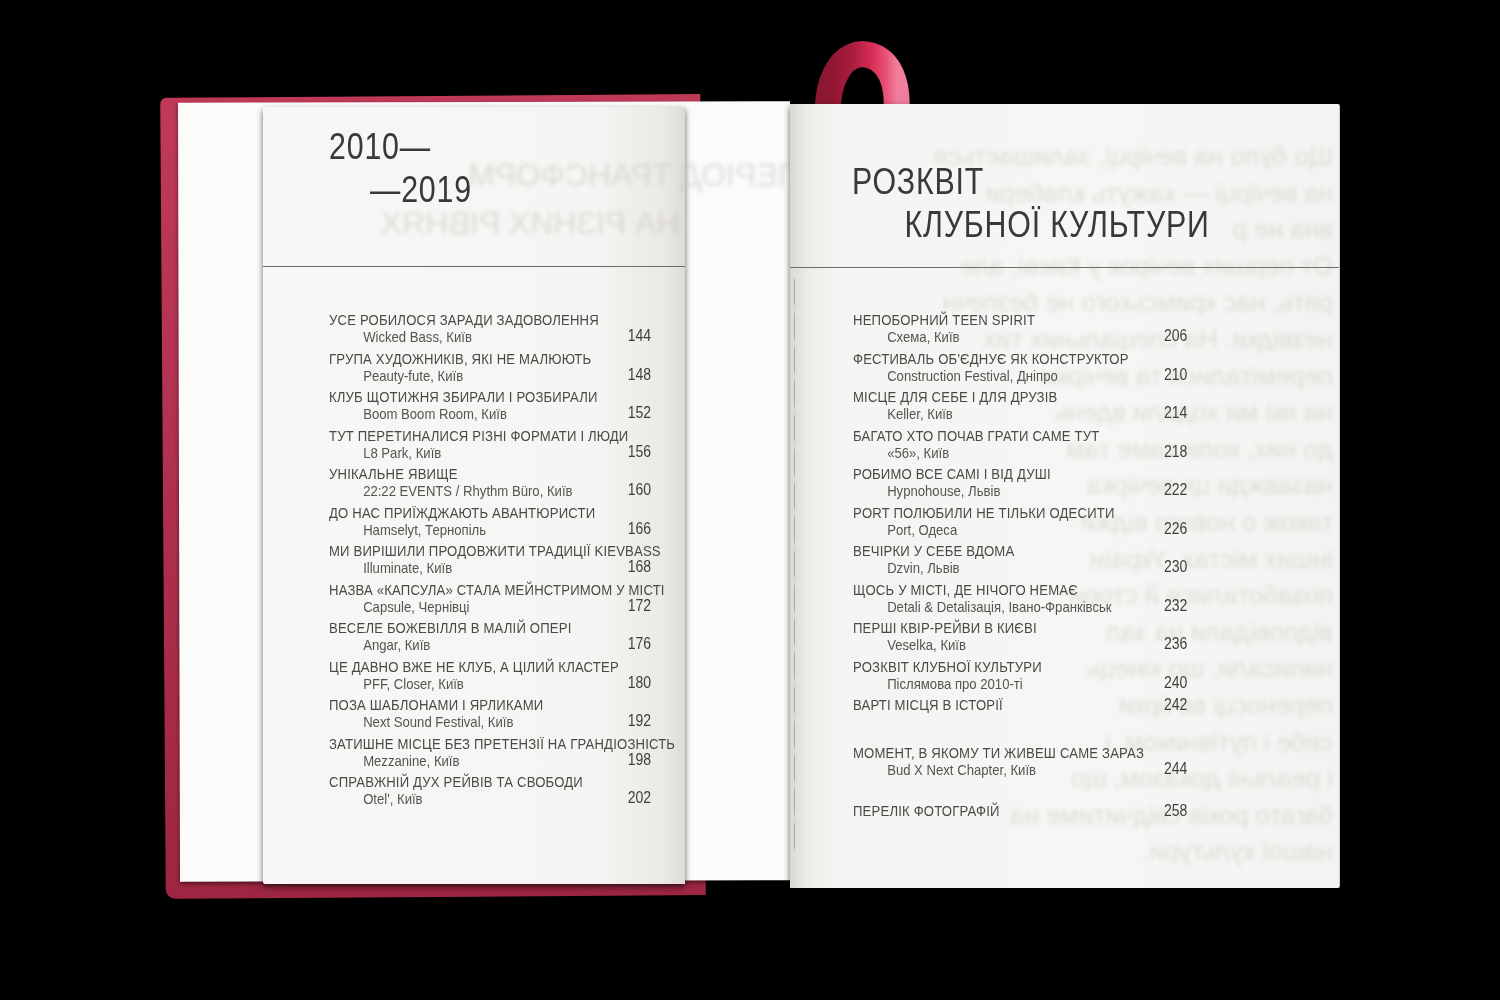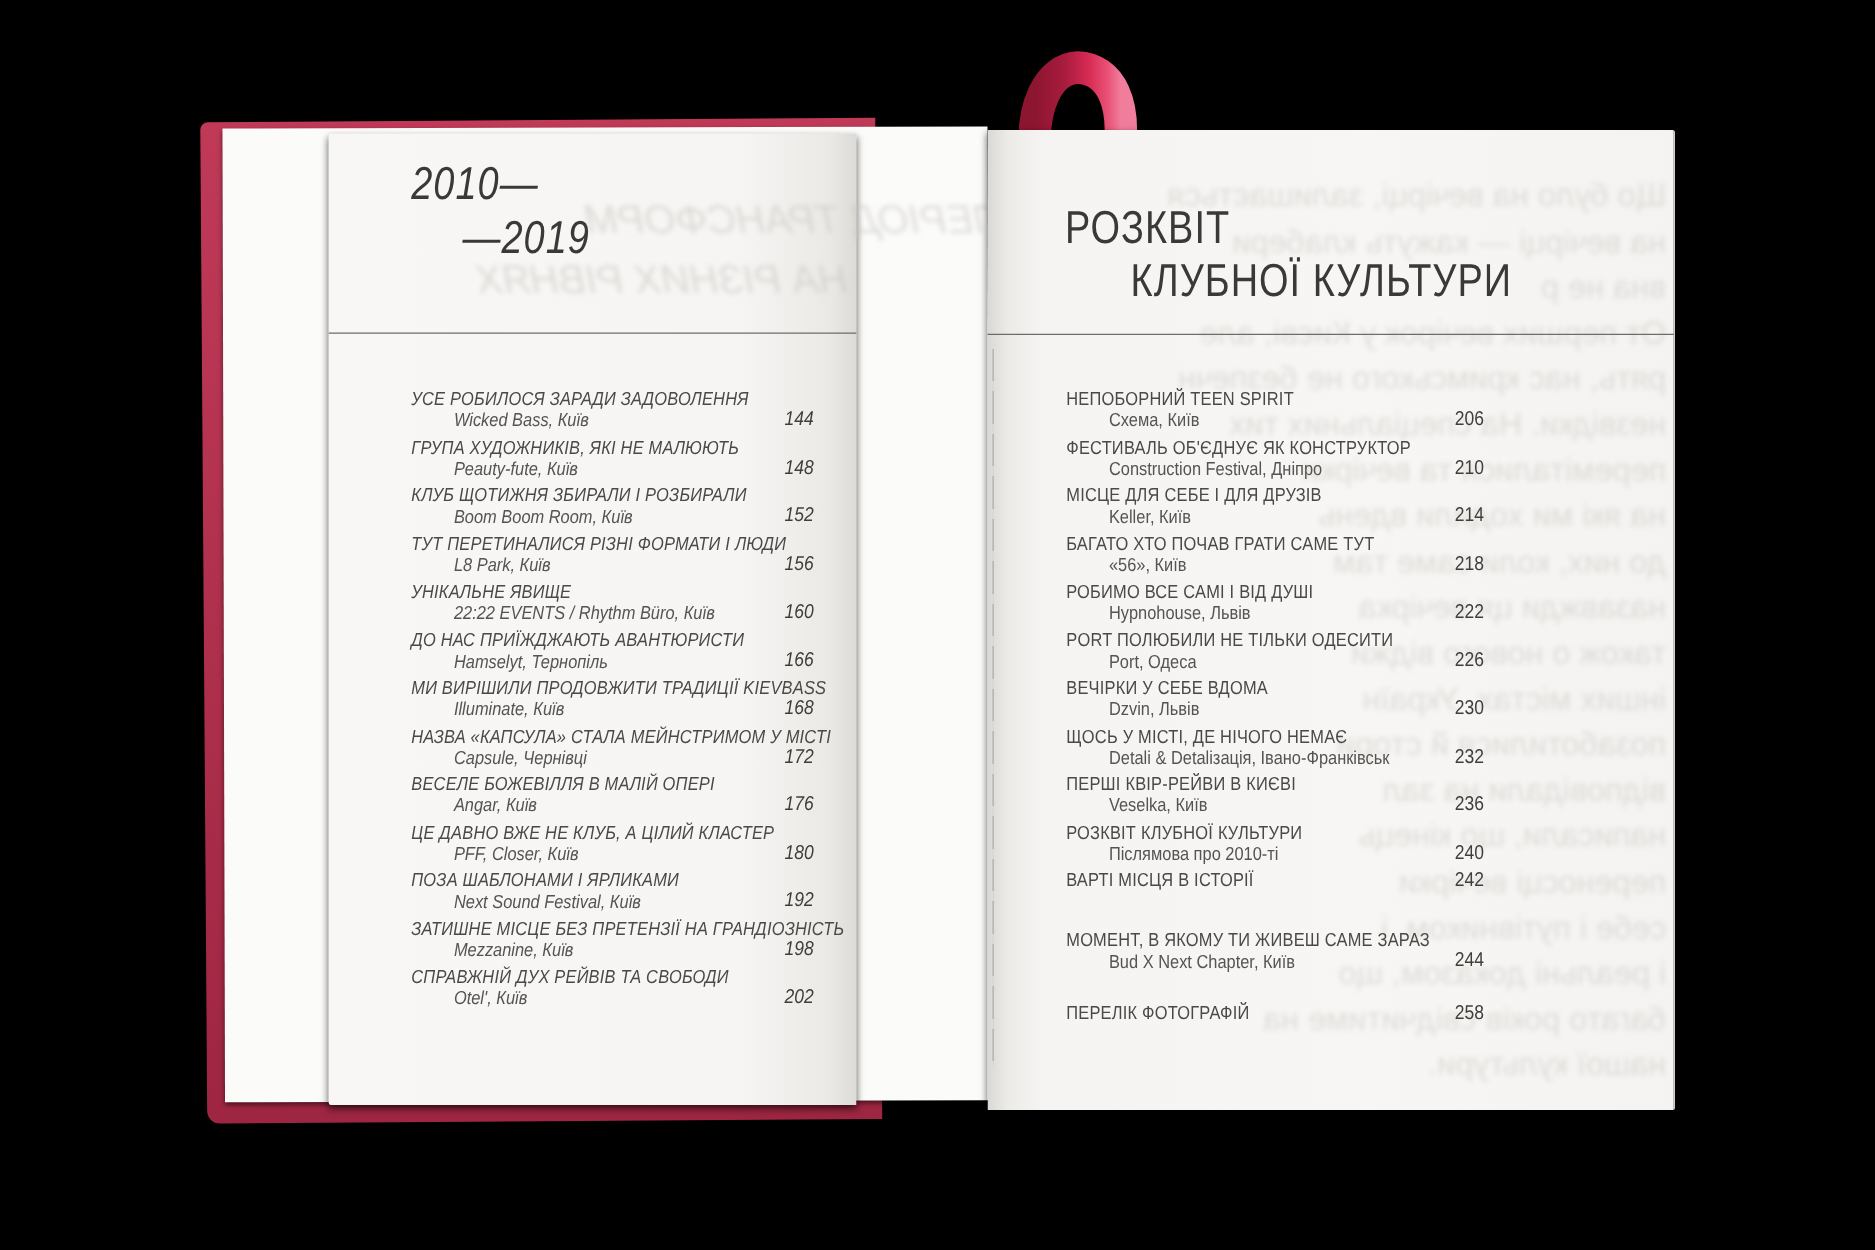--- a/index.html
+++ b/index.html
@@ -11,21 +11,21 @@
          border-radius:6px 0 0 10px;transform:rotate(-0.4deg);}
 
   
   .flyleaf{position:absolute;left:179px;top:102px;width:612px;height:779px;
            background:#fbfbfa;transform:rotate(-0.15deg);
            box-shadow:0 2px 4px rgba(0,0,0,.55);}
 
   .page{position:absolute;box-shadow:0 3px 6px rgba(0,0,0,.6);}
   .page-left{left:263px;top:107px;width:422px;height:777px;
              background:linear-gradient(90deg,#f8f7f5 0%,#f6f5f3 78%,#ebe9e6 95%,#dddbd7 100%);
-             border-radius:2px 0 0 2px;font-style:italic;}
+             border-radius:2px 0 0 2px;}
   .page-right{left:790px;top:104px;width:549px;height:784px;
               background:linear-gradient(90deg,#dad8d4 0%,#ecebe8 3%,#f5f4f2 8%,#f7f6f4 55%,#f4f3f1 100%);
               border-right:1px solid #cfcdc9;border-radius:0 2px 2px 0;}
   .stitch{position:absolute;left:4px;top:175px;bottom:35px;width:1px;
           background:repeating-linear-gradient(180deg,rgba(90,88,85,.38) 0 26px,rgba(90,88,85,.05) 26px 34px);}
 
   .rule{position:absolute;left:0;right:0;height:1.2px;}
   .page-left  .rule{top:159px;}
   .page-right .rule{top:163px;}
 

